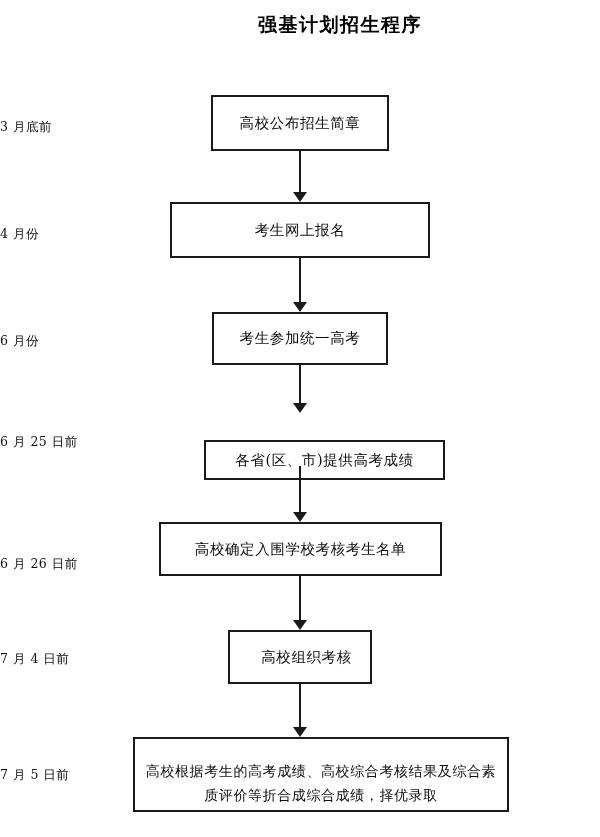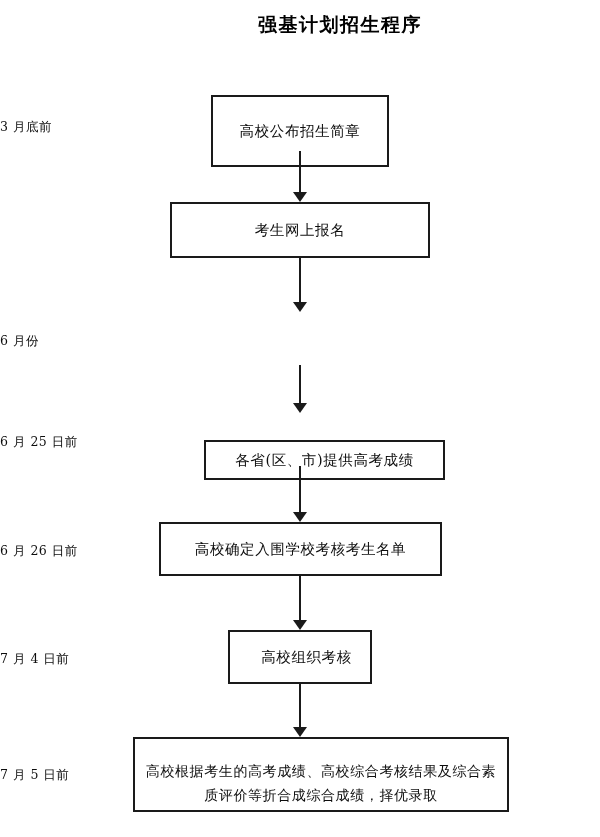--- a/index.html
+++ b/index.html
@@ -94,39 +94,43 @@
 </style>
 </head>
 <body>
 
 <div id="page">
 
   <div class="title">强基计划招生程序</div>
 
   <div class="stage-label" style="top:119px;">3 月底前</div>
 
+  <div class="stage-label" style="top:226px;">4 月份</div>
 
   <div class="stage-label" style="top:333px;">6 月份</div>
 
   <div class="stage-label" style="top:434px;">6 月 25 日前</div>
 
-  <div class="stage-label" style="top:543px;">6 月 26 日前</div>
+  <div class="stage-label" style="top:556px;">6 月 26 日前</div>
 
   <div class="stage-label" style="top:651px;">7 月 4 日前</div>
 
   <div class="stage-label" style="top:767px;">7 月 5 日前</div>
 
-  <div class="flow-box" style="left:211px; top:95px; width:178px; height:72px;">
+  <div class="flow-box" style="left:211px; top:95px; width:178px; height:56px;">
     <span>高校公布招生简章</span>
   </div>
 
   <div class="flow-box" style="left:170px; top:202px; width:260px; height:56px;">
     <span>考生网上报名</span>
   </div>
 
+  <div class="flow-box" style="left:212px; top:312px; width:176px; height:53px;">
+    <span>考生参加统一高考</span>
+  </div>
 
   <div class="flow-box" style="left:204px; top:413px; width:241px; height:40px;margin-top:27px;">
     <span>各省(区、市)提供高考成绩</span>
   </div>
 
   <div class="flow-box" style="left:159px; top:522px; width:283px; height:54px;">
     <span>高校确定入围学校考核考生名单</span>
   </div>
 
   <div class="flow-box" style="left:228px; top:630px; width:144px; height:54px;padding-left:19px;">

